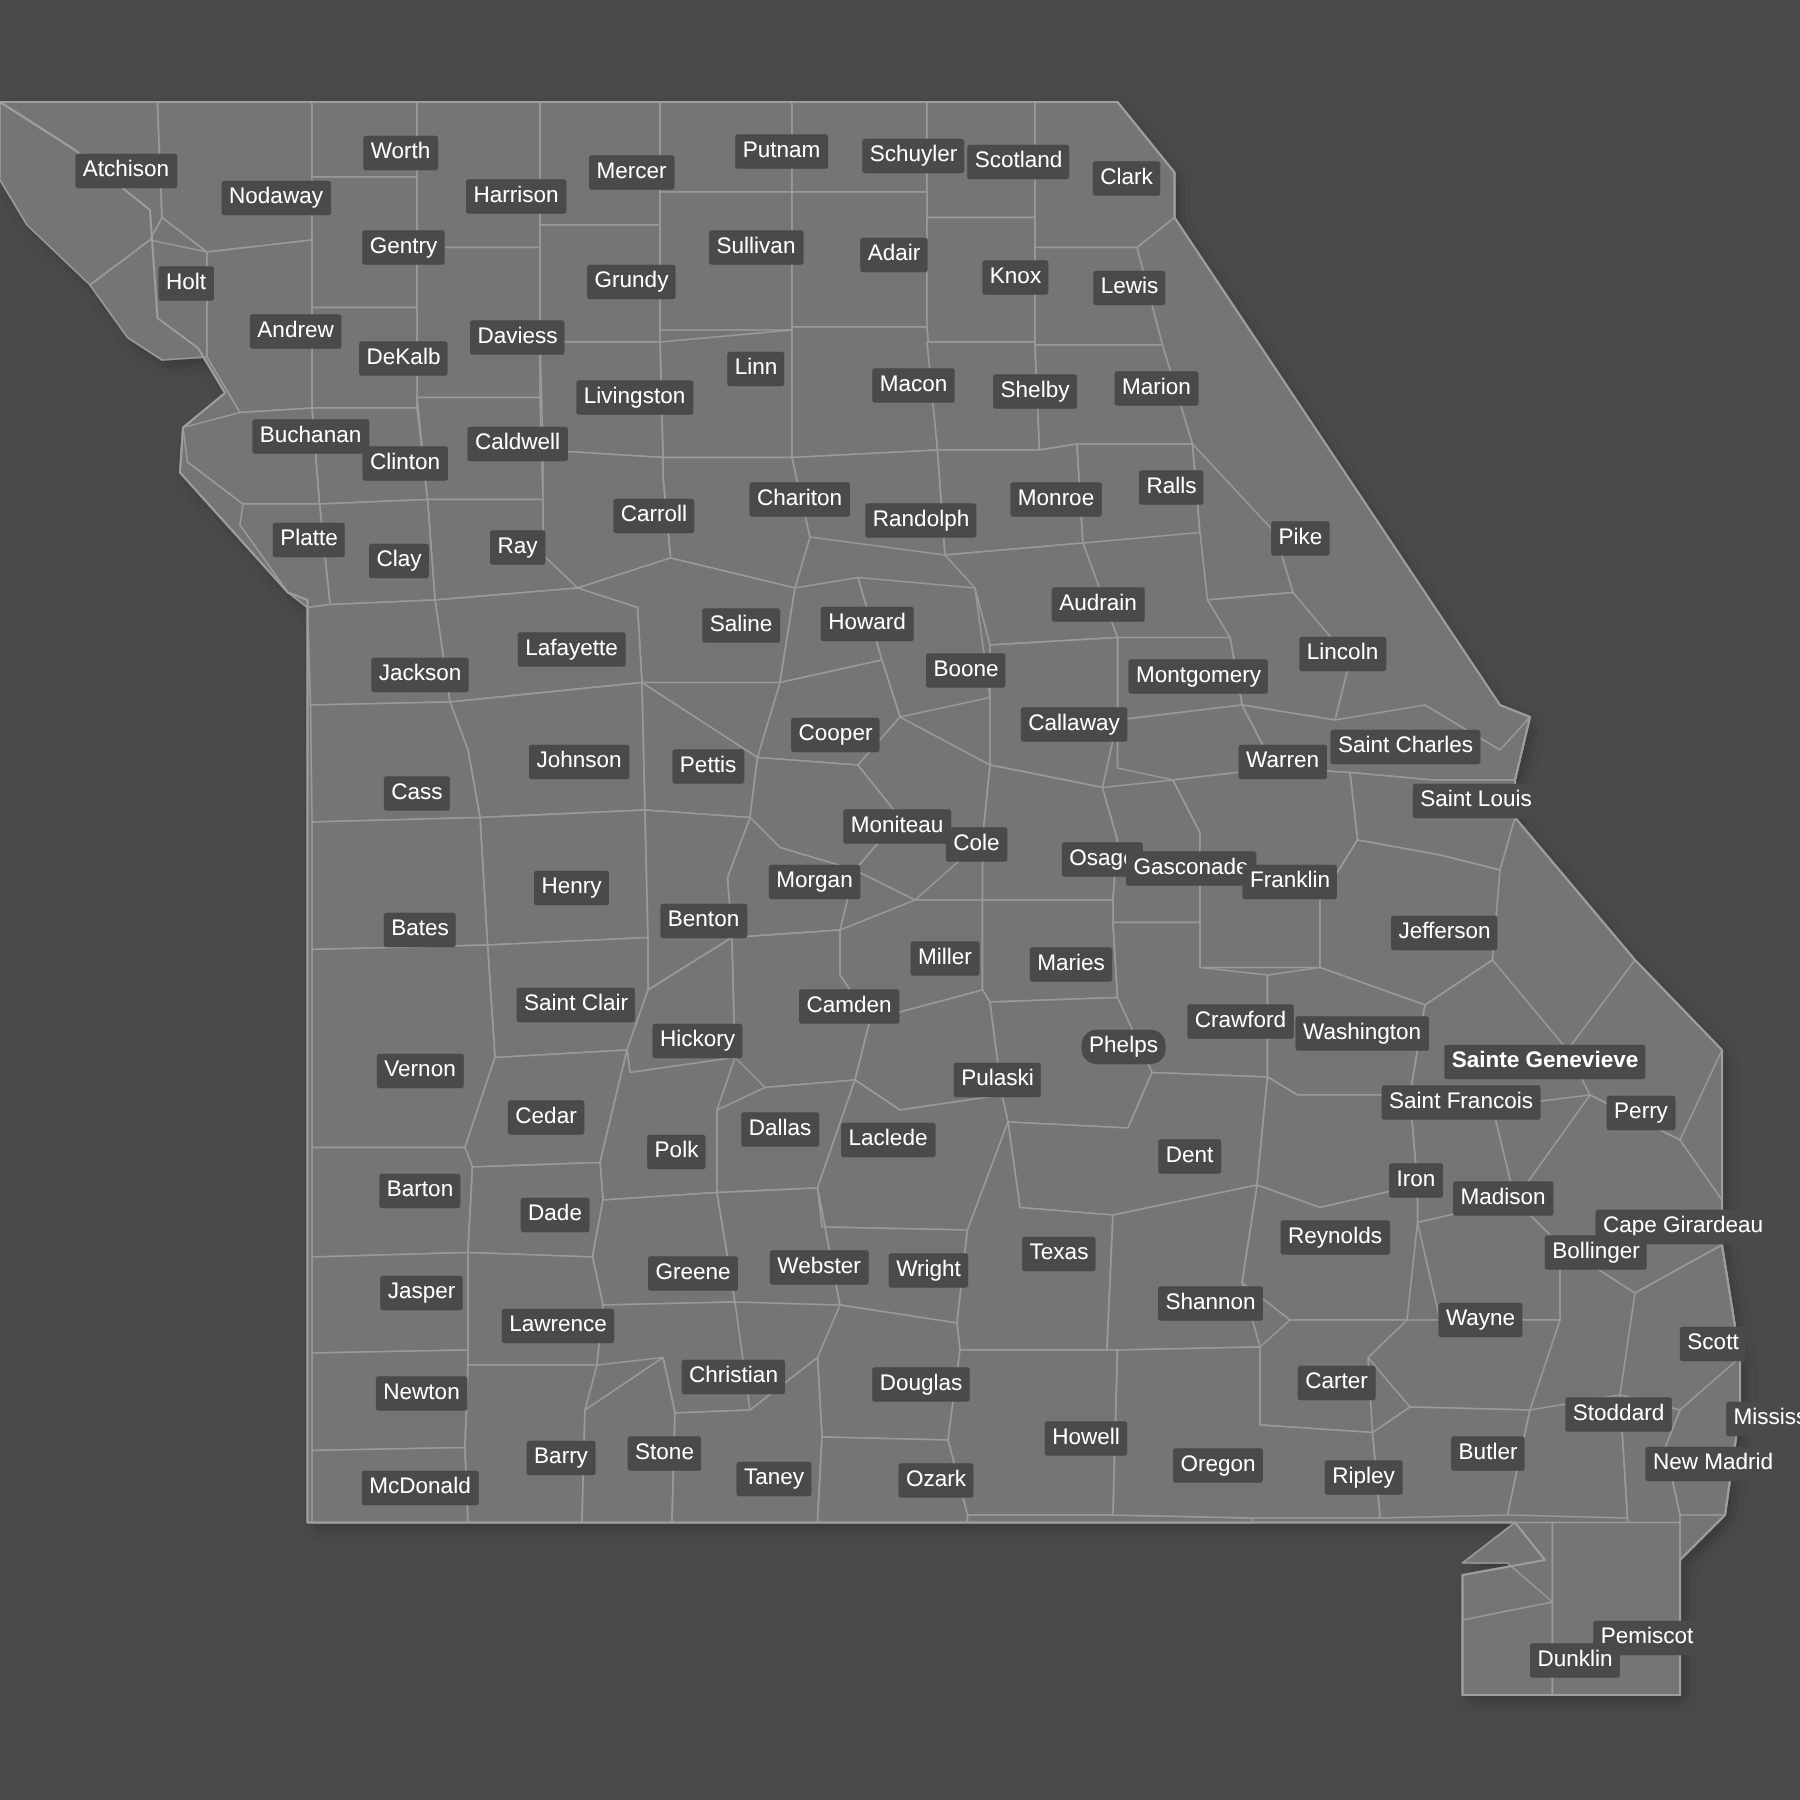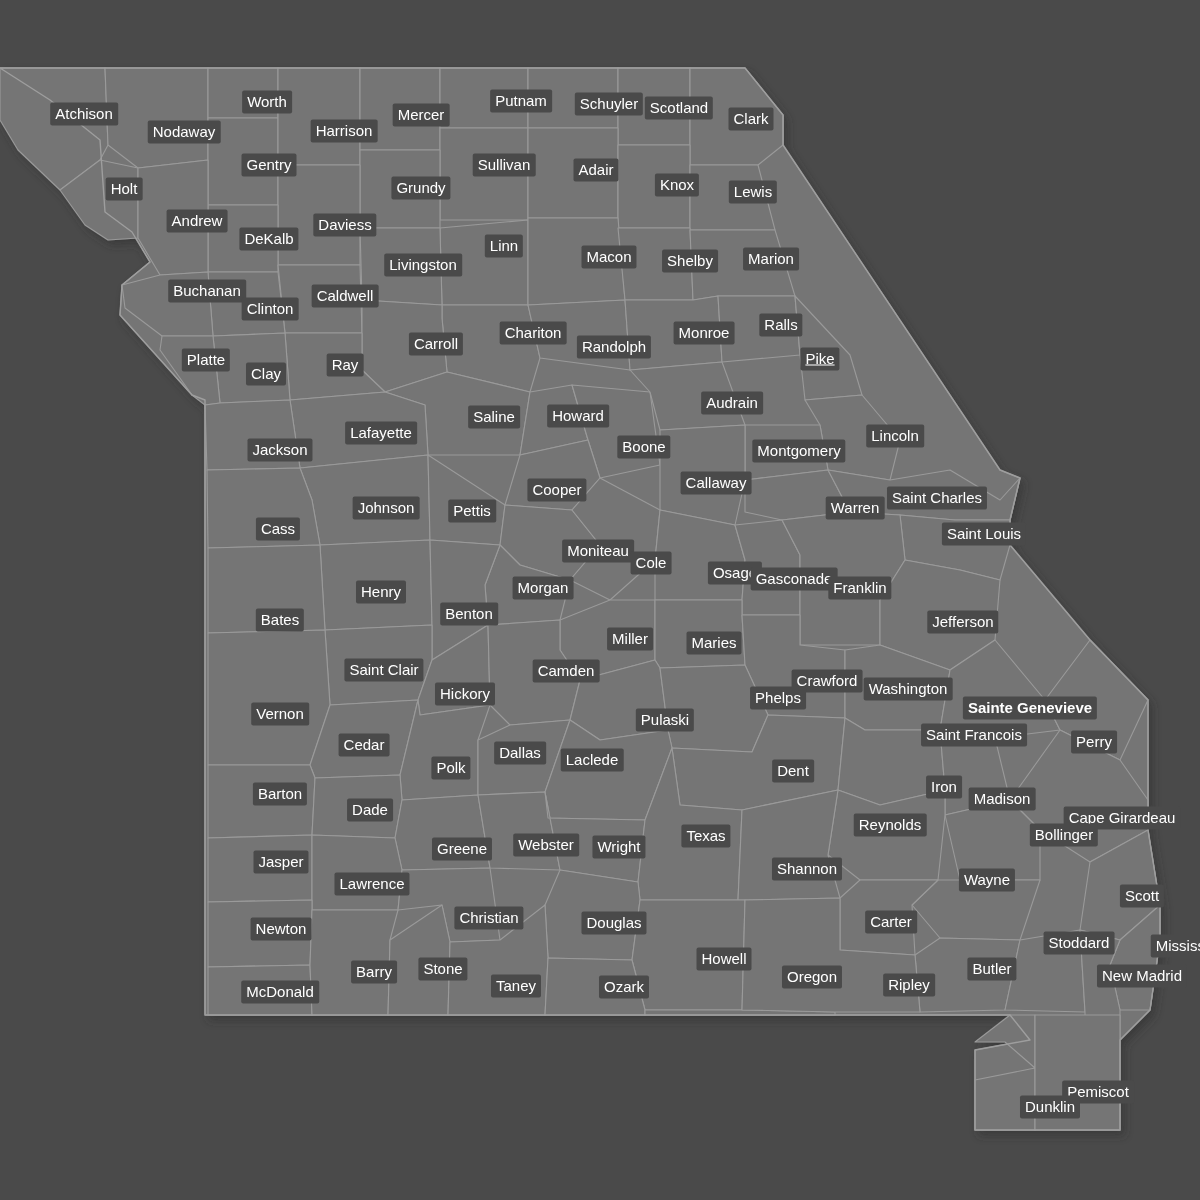--- a/index.html
+++ b/index.html
@@ -233,21 +233,21 @@
       <div class="county-label" style="left: 399px; top: 265px;">Livingston</div>
       <div class="county-label" style="left: 183px; top: 291px;">Buchanan</div>
       <div class="county-label" style="left: 321px; top: 296px;">Caldwell</div>
       <div class="county-label" style="left: 246px; top: 309px;">Clinton</div>
       <div class="county-label" style="left: 509px; top: 333px;">Chariton</div>
       <div class="county-label" style="left: 680px; top: 333px;">Monroe</div>
       <div class="county-label" style="left: 757px; top: 325px;">Ralls</div>
       <div class="county-label" style="left: 412px; top: 344px;">Carroll</div>
       <div class="county-label" style="left: 590px; top: 347px;">Randolph</div>
       <div class="county-label" style="left: 182px; top: 360px;">Platte</div>
-      <div class="county-label" style="left: 796px; top: 359px; text-decoration: underline;">Pike</div>
+      <div class="county-label" style="left: 843px; top: 359px;">Pike</div>
       <div class="county-label" style="left: 321px; top: 365px;">Ray</div>
       <div class="county-label" style="left: 242px; top: 374px;">Clay</div>
       <div class="county-label" style="left: 708px; top: 403px;">Audrain</div>
       <div class="county-label" style="left: 470px; top: 417px;">Saline</div>
       <div class="county-label" style="left: 554px; top: 416px;">Howard</div>
       <div class="county-label" style="left: 357px; top: 433px;">Lafayette</div>
       <div class="county-label" style="left: 871px; top: 436px;">Lincoln</div>
       <div class="county-label" style="left: 620px; top: 447px;">Boone</div>
       <div class="county-label" style="left: 256px; top: 450px;">Jackson</div>
       <div class="county-label" style="left: 775px; top: 451px;">Montgomery</div>
@@ -269,21 +269,21 @@
       <div class="county-label" style="left: 445px; top: 614px;">Benton</div>
       <div class="county-label" style="left: 256px; top: 620px;">Bates</div>
       <div class="county-label" style="left: 939px; top: 622px;">Jefferson</div>
       <div class="county-label" style="left: 606px; top: 639px;">Miller</div>
       <div class="county-label" style="left: 690px; top: 643px;">Maries</div>
       <div class="county-label" style="left: 360px; top: 670px;">Saint Clair</div>
       <div class="county-label" style="left: 542px; top: 671px;">Camden</div>
       <div class="county-label" style="left: 803px; top: 681px;">Crawford</div>
       <div class="county-label" style="left: 884px; top: 689px;">Washington</div>
       <div class="county-label" style="left: 441px; top: 694px;">Hickory</div>
-      <div class="county-label" style="left: 754px; top: 698px;">Phelps</div>
+      <div class="county-label" style="left: 725px; top: 698px; border-radius: 10px;">Phelps</div>
       <div class="county-label" style="left: 1006px; top: 708px; font-weight: bold;">Sainte Genevieve</div>
       <div class="county-label" style="left: 256px; top: 714px;">Vernon</div>
       <div class="county-label" style="left: 641px; top: 720px;">Pulaski</div>
       <div class="county-label" style="left: 950px; top: 735px;">Saint Francois</div>
       <div class="county-label" style="left: 1070px; top: 742px;">Perry</div>
       <div class="county-label" style="left: 340px; top: 745px;">Cedar</div>
       <div class="county-label" style="left: 496px; top: 753px;">Dallas</div>
       <div class="county-label" style="left: 568px; top: 760px;">Laclede</div>
       <div class="county-label" style="left: 427px; top: 768px;">Polk</div>
       <div class="county-label" style="left: 769px; top: 771px;">Dent</div>

